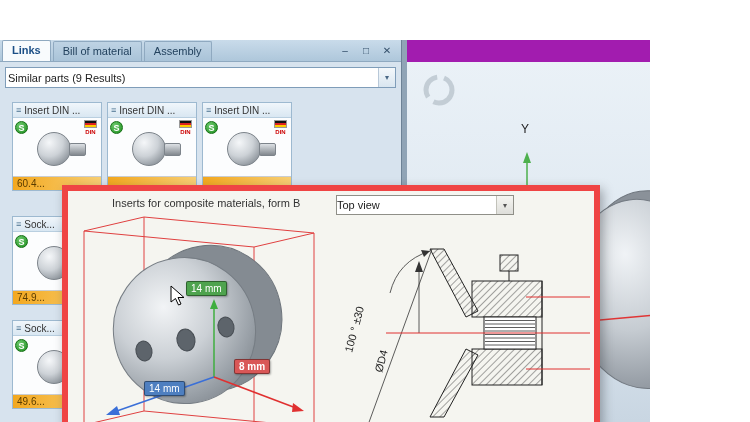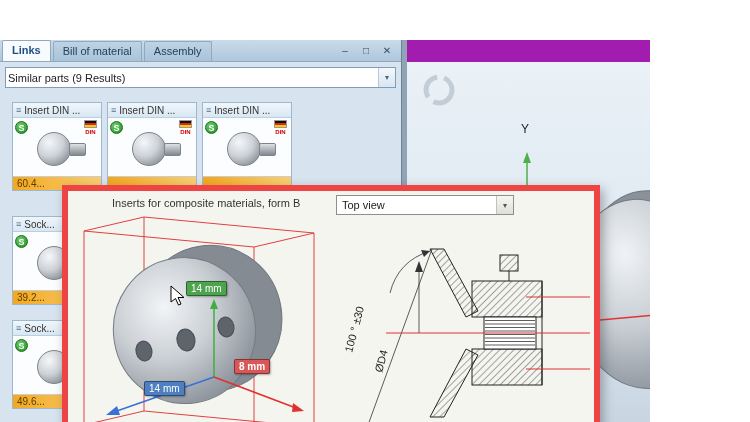--- a/index.html
+++ b/index.html
@@ -58,21 +58,21 @@
               background:linear-gradient(180deg,#eaf1f7 0%, #dde7f0 55%, #c3d1de 100%); }
   .axis-label { position:absolute; font-size:12px; color:#222; }
   .vp-svg { position:absolute; left:0; top:0; }
 
   
   .popup { position:absolute; left:62px; top:145px; width:538px; height:264px; background:#f5f5f0;
            border:6px solid #ef4444; box-shadow:3px 4px 10px rgba(50,55,60,.4); z-index:10; }
   .popup-title { position:absolute; left:44px; top:6px; font-size:11px; color:#333; }
   .view-dd { position:absolute; left:268px; top:4px; width:178px; height:20px; background:#fff;
              border:1px solid #8f8f88; display:flex; align-items:center; }
-  .view-dd .val { flex:1; padding-left:5px; font-size:11px; color:#222; }
+  .view-dd .val { flex:1; font-size:11px; color:#222; }
   .view-dd .dd-btn { border-left:1px solid #c2c2ba; background:linear-gradient(#f6f6f2,#dededa); color:#555; }
   .p3d { position:absolute; left:6px; top:18px; z-index:11; }
   .pdraw { position:absolute; left:266px; top:34px; z-index:11; }
   .dim-badge { position:absolute; z-index:13; font-size:10px; color:#fff; padding:1px 4px;
                border:1px solid rgba(0,0,0,.4); border-radius:2px; box-shadow:1px 1px 2px rgba(0,0,0,.3); }
   .dim-green { background:#4ea34e; } .dim-red { background:#d95757; } .dim-blue { background:#4e7fc0; }
   .cursor-svg { position:absolute; left:102px; top:94px; z-index:14; }
   .resize-ic { position:absolute; right:6px; bottom:2px; font-size:11px; color:#8a8a84; z-index:12; }
 </style>
 </head>
@@ -178,21 +178,21 @@
         <span>Sock...</span>
       </div>
       <div class="card-body">
         <span class="s-badge">S</span>
         <div class="thumb">
             <div class="head"></div>
             <div class="shaft"></div>
           </div>
       </div>
       <div class="card-val">
-          <span>39.2...</span>
+          <span>74.9...</span>
         </div>
     </div>
 
     <div class="card" style="left:12px;top:280px;">
       <div class="card-head">
         <span class="menu-ic">≡</span>
         <span>Sock...</span>
       </div>
       <div class="card-body">
         <span class="s-badge">S</span>

